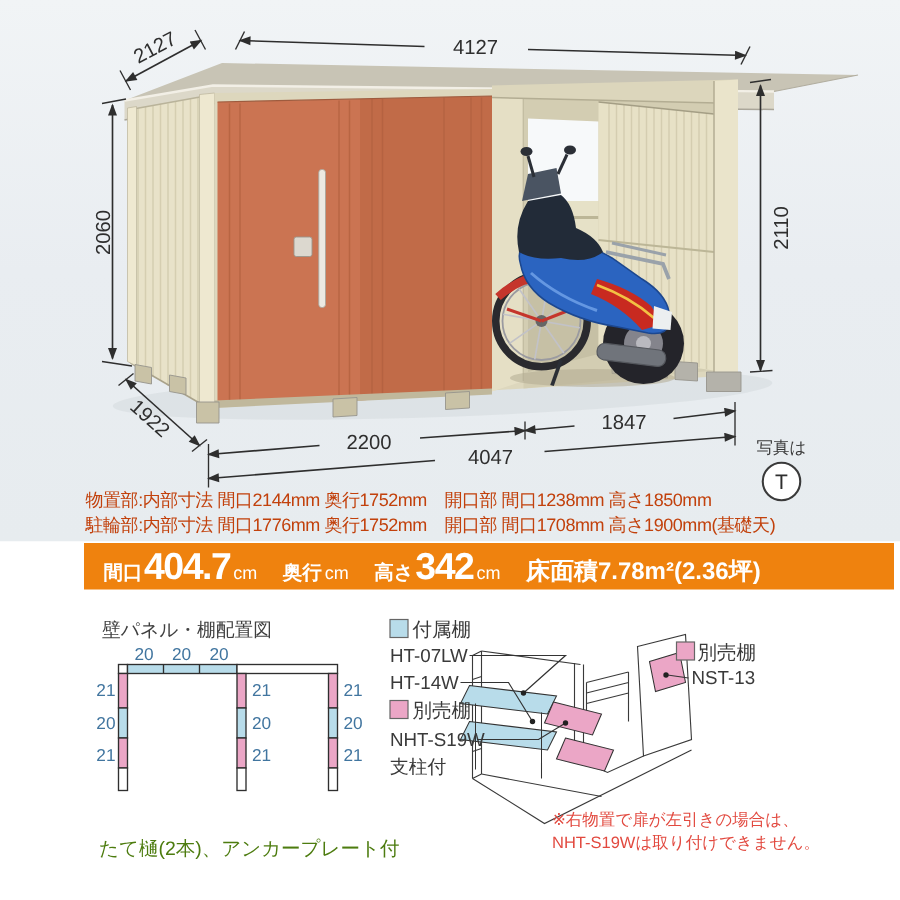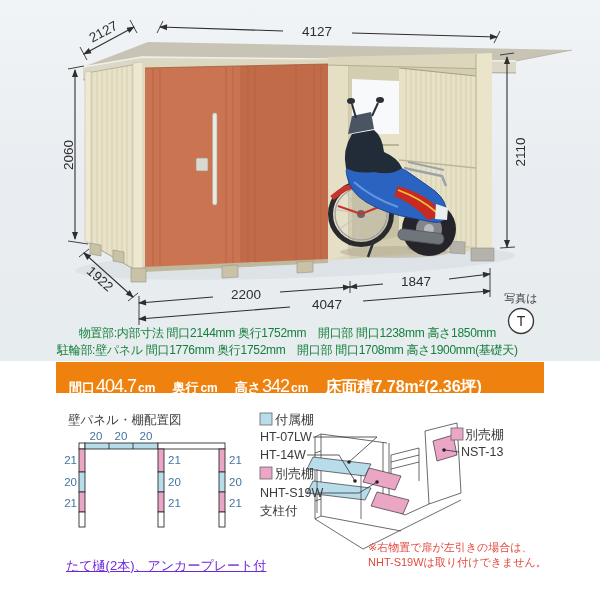--- a/index.html
+++ b/index.html
@@ -4,38 +4,38 @@
 <style>
   html,body{margin:0;padding:0;background:#fff;}
   .stage{position:relative;width:600px;height:600px;background:#ffffff;overflow:hidden;
          font-family:"Liberation Sans","DejaVu Sans",sans-serif;}
   .illu{position:absolute;left:0;top:0;}
   svg text{font-family:"Liberation Sans","DejaVu Sans",sans-serif;}
   .dt{font-size:13.5px;fill:#2e2e2e;}
   .photo-note{font-size:11px;fill:#3a3a3a;}
   .photo-mark{font-size:14px;fill:#2e2e2e;}
   .spec{position:absolute;left:57px;top:325px;font-size:12px;line-height:16.5px;
-        color:#15803d;letter-spacing:-0.3px;white-space:nowrap;text-align:center;}
-  .obar{position:absolute;left:56px;top:362px;width:488px;height:31px;background:#ef820e;
+        color:#c2410c;letter-spacing:-0.3px;white-space:nowrap;}
+  .obar{position:absolute;left:56px;top:362px;width:540px;height:31px;background:#ef820e;
         color:#fff;display:flex;align-items:baseline;padding:2px 0 0 13px;box-sizing:border-box;
         white-space:nowrap;}
   .ob-label{font-size:13px;font-weight:bold;}
-  .ob-val{font-size:18px;font-weight:normal;letter-spacing:-1px;margin-left:1px;margin-top:12px;}
-  .ob-unit{font-size:12px;font-weight:bold;margin-left:2px;}
+  .ob-val{font-size:25px;font-weight:bold;letter-spacing:-1px;margin-left:1px;}
+  .ob-unit{font-size:12px;font-weight:normal;margin-left:2px;}
   .ob-gap{display:inline-block;width:17px;}
   .ob-area{font-size:16px;font-weight:bold;}
   .psvg{position:absolute;left:53px;top:407px;}
   .ssvg{position:absolute;left:255px;top:403px;}
   .pt{font-size:12.5px;fill:#3f3f3f;}
   .pn{font-size:11.5px;fill:#41759f;}
   .lt{font-size:13px;fill:#3a3a3a;}
   .lm{font-size:12.5px;fill:#3a3a3a;}
   .warn{position:absolute;left:368px;top:540px;font-size:11px;line-height:14.5px;
         color:#e2493f;white-space:nowrap;}
-  .foot{position:absolute;left:66px;top:557px;font-size:13px;color:#6d28d9;white-space:nowrap;text-decoration:underline;}
+  .foot{position:absolute;left:66px;top:557px;font-size:13px;color:#4d7c0f;white-space:nowrap;}
 </style>
 </head>
 <body>
 
 <div class="stage">
 
   <svg class="illu" width="600" height="361" viewBox="0 0 600 361">
     <defs>
       <marker id="arrS" markerWidth="9" markerHeight="7" refX="1.5" refY="3" orient="auto" markerUnits="userSpaceOnUse">
         <path d="M8.5,0 L0.5,3 L8.5,6 Z" fill="#2e2e2e"></path>
@@ -228,21 +228,21 @@
     <text class="dt" x="416" y="286" text-anchor="middle">1847</text>
     <text class="dt" x="327" y="309" text-anchor="middle">4047</text>
 
     <text class="photo-note" x="521" y="302" text-anchor="middle">写真は</text>
     <circle cx="521" cy="321" r="12.5" fill="#ffffff" stroke="#3a3a3a" stroke-width="1.4"></circle>
     <text class="photo-mark" x="521" y="326" text-anchor="middle">T</text>
   </svg>
 
   <div class="spec">
     <div>物置部:内部寸法 間口2144mm 奥行1752mm　開口部 間口1238mm 高さ1850mm</div>
-    <div>駐輪部:壁パネル 間口1776mm 奥行1752mm　開口部 間口1708mm 高さ1900mm(基礎天)</div>
+    <div>駐輪部:内部寸法 間口1776mm 奥行1752mm　開口部 間口1708mm 高さ1900mm(基礎天)</div>
   </div>
 
   <div class="obar">
     <span class="ob-label">間口</span>
     <span class="ob-val">404.7</span>
     <span class="ob-unit">cm</span>
     <span class="ob-gap"></span>
     <span class="ob-label">奥行</span>
     <span class="ob-unit">cm</span>
     <span class="ob-gap"></span>

